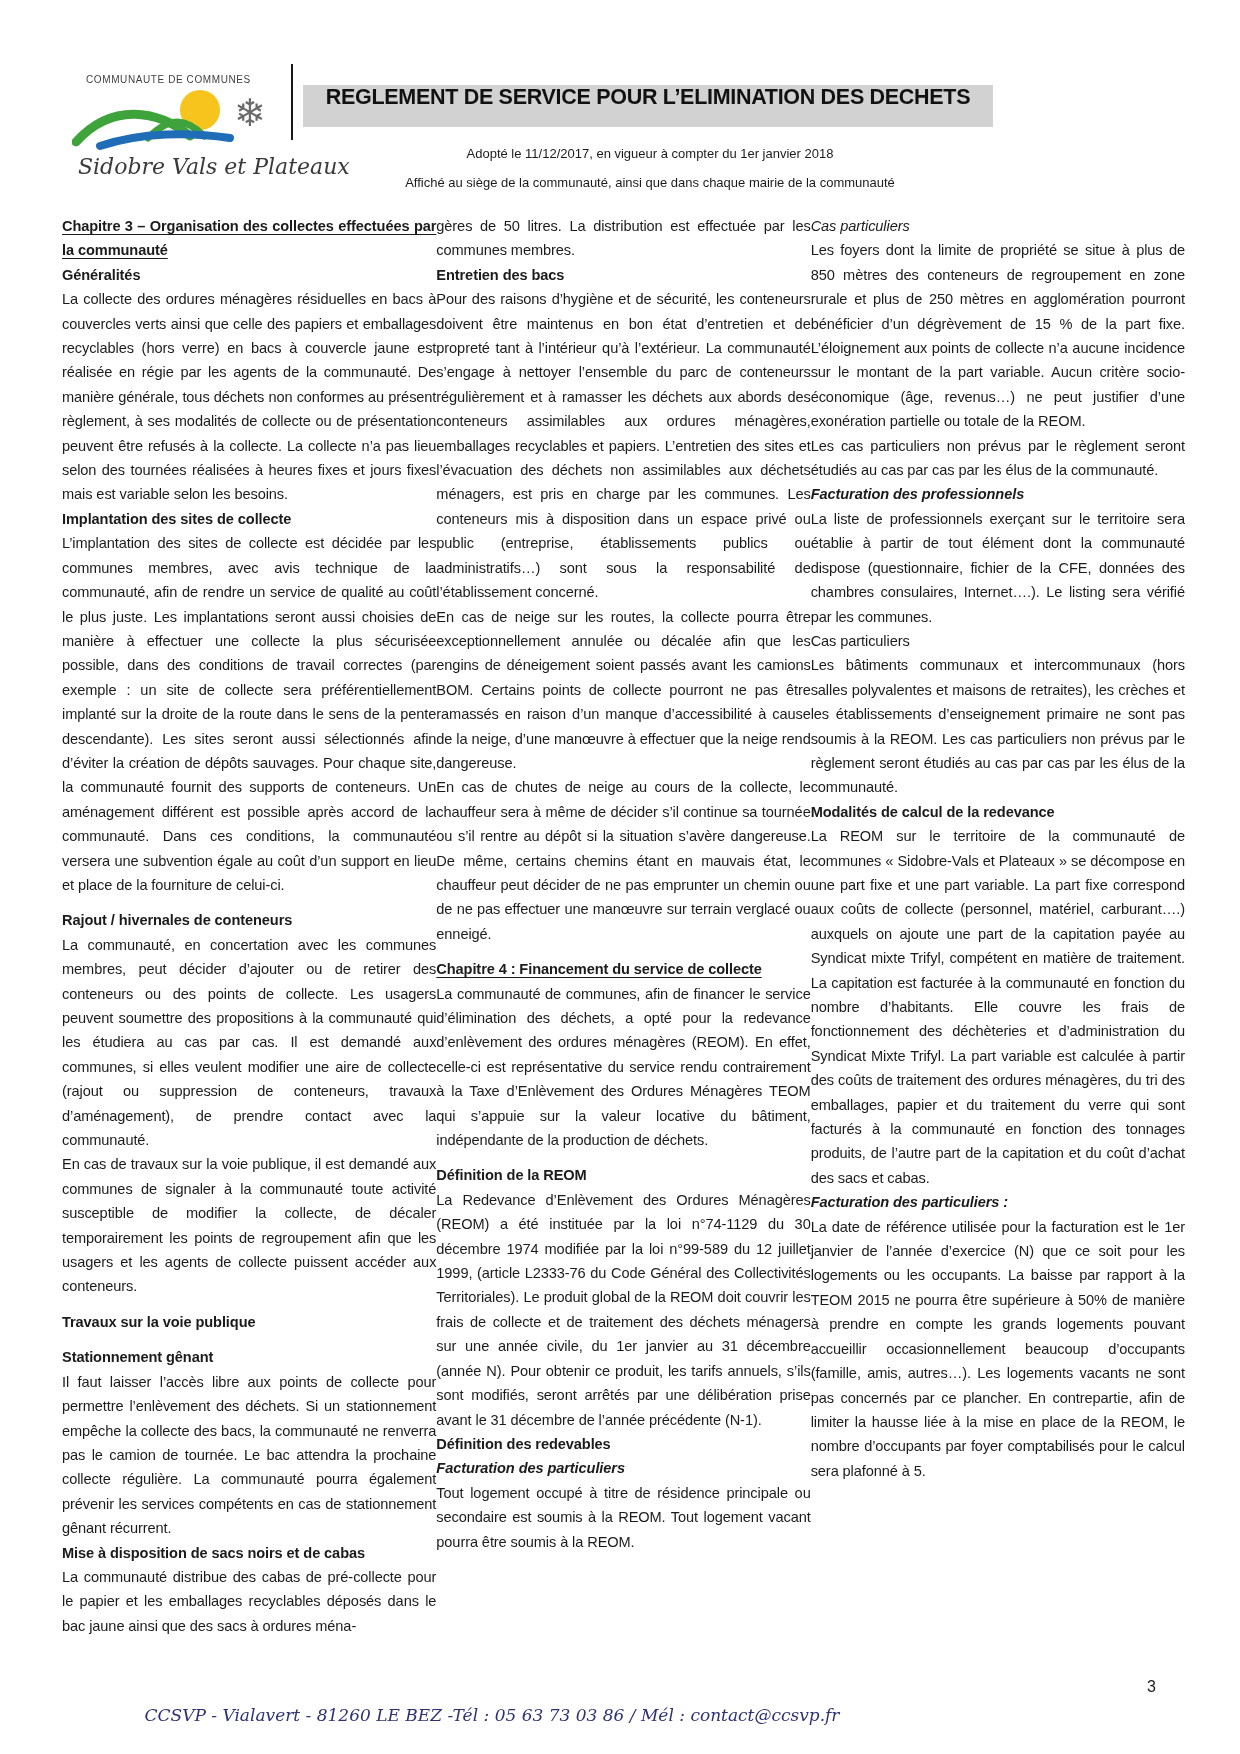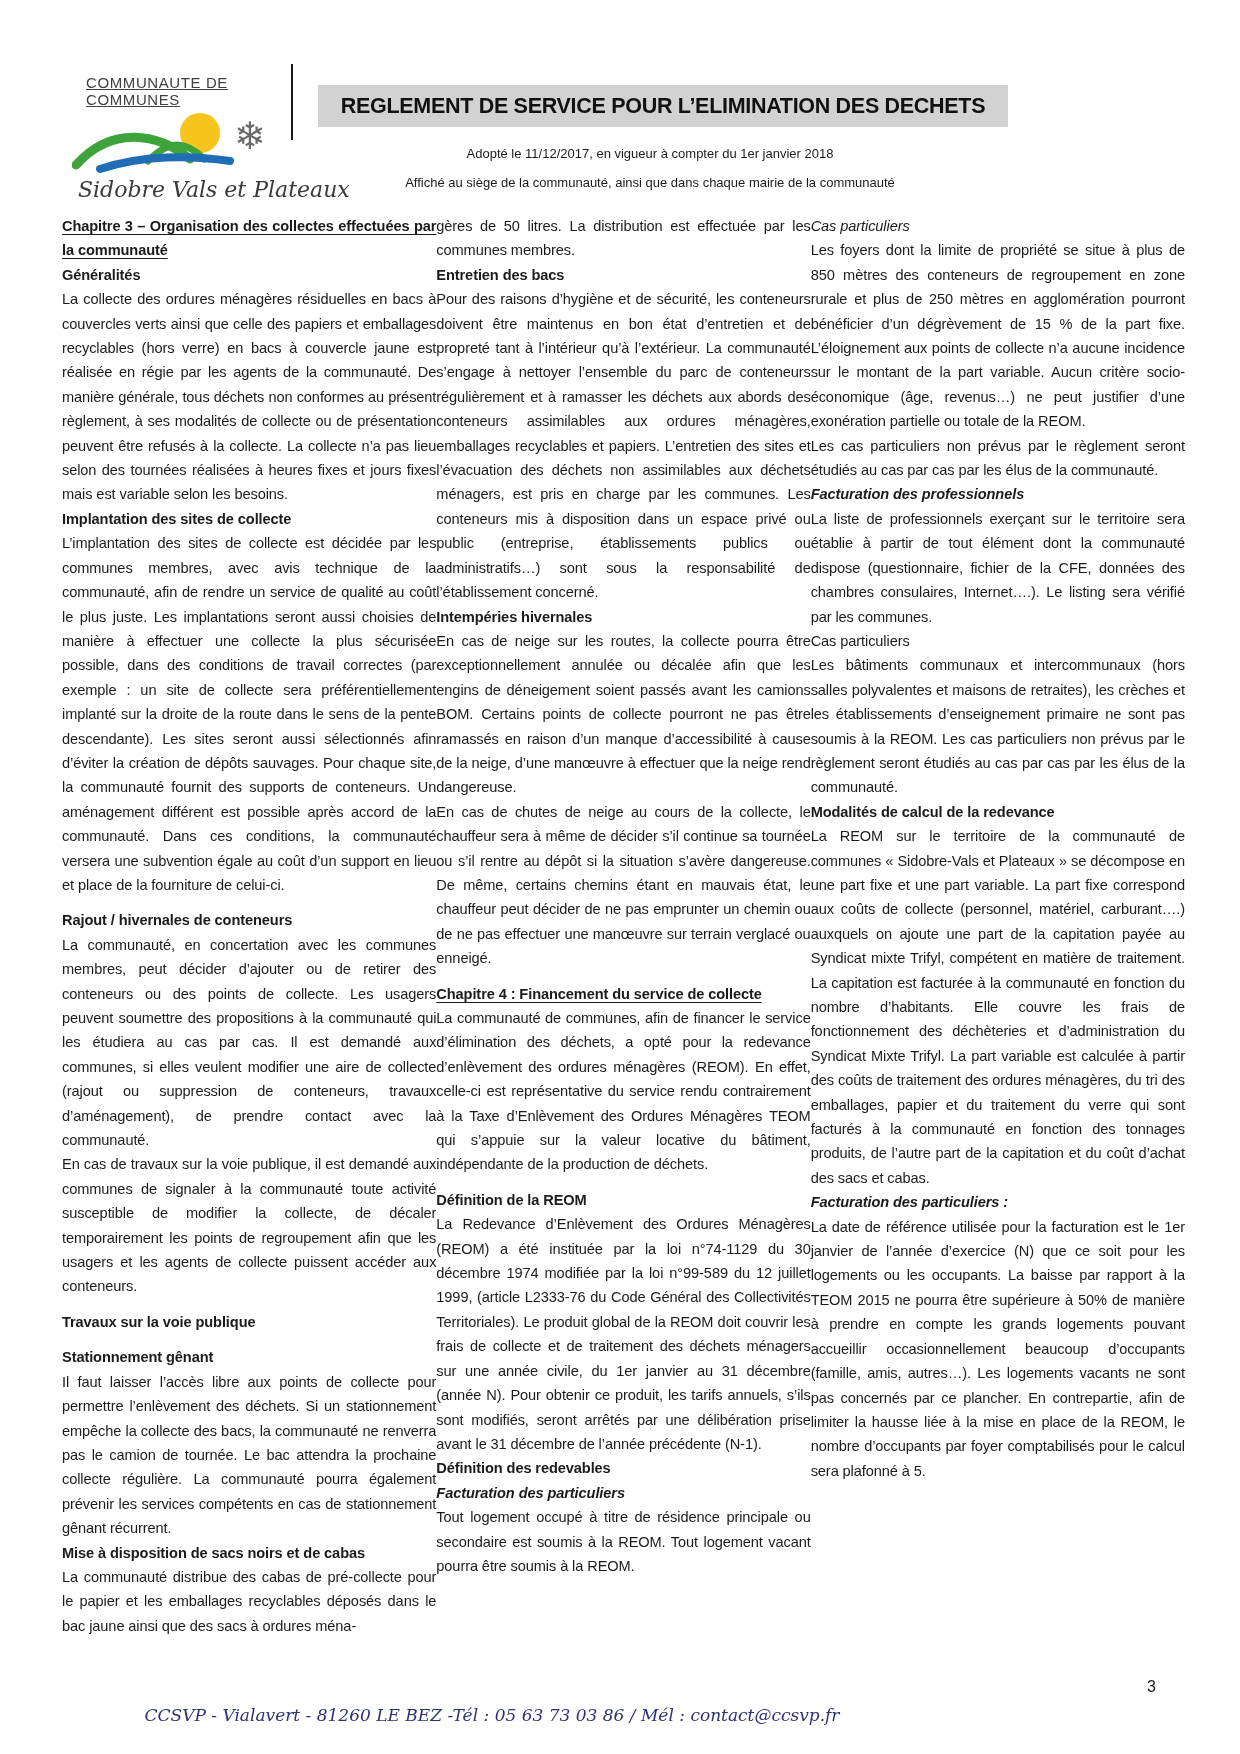--- a/index.html
+++ b/index.html
@@ -1,25 +1,25 @@
 <!DOCTYPE html>
 <html lang="fr"><head>
 <meta charset="utf-8">
 <style>
   html,body{margin:0;padding:0;background:#ffffff;}
   body{width:1240px;height:1754px;position:relative;font-family:"Liberation Sans",sans-serif;color:#1b1b1b;overflow:hidden;}
   .page{position:absolute;inset:0;background:#fff;}
 
   
   .logo{position:absolute;left:72px;top:74px;width:232px;}
-  .logo-org{font-size:15px;letter-spacing:.6px;color:#3f3f3f;margin-left:14px;margin-bottom:1px;text-decoration:underline;}
+  .logo-org{font-size:10px;letter-spacing:.6px;color:#3f3f3f;margin-left:14px;margin-bottom:1px;}
   .logo-art{display:block;width:214px;height:66px;}
   .logo-script{font-family:"DejaVu Serif",serif;font-style:italic;font-size:22px;color:#3a3a3a;margin-top:2px;margin-left:6px;white-space:nowrap;}
   .vrule{position:absolute;left:291px;top:64px;width:2px;height:76px;background:#1a1a1a;}
-  .titlebox{position:absolute;left:318px;top:85px;width:690px;height:42px;background:#d2d2d2;display:flex;align-items:center;justify-content:center;}
+  .titlebox{position:absolute;left:303px;top:85px;width:690px;height:42px;background:#d2d2d2;display:flex;align-items:flex-start;justify-content:center;}
   .titlebox span{font-size:21.5px;font-weight:700;letter-spacing:-.3px;color:#111;white-space:nowrap;}
   .sub{position:absolute;left:300px;width:700px;text-align:center;font-size:13px;color:#1b1b1b;}
   .sub1{top:146px;}
   .sub2{top:175px;}
 
   
   .cols{position:absolute;left:62px;top:214px;width:1123px;height:1500px;display:flex;gap:0;overflow:hidden;}
   .col{flex:1 1 0;font-size:14.6px;line-height:24.4px;letter-spacing:-.1px;text-align:left;hyphens:auto;-webkit-hyphens:auto;}
   .blk{margin:0;}
   .blk.p{text-align:justify;text-justify:inter-word;}
@@ -73,21 +73,20 @@
         <div class="blk h gap">Travaux sur la voie publique</div>
         <div class="blk h gap">Stationnement gênant</div>
         <div class="blk p">Il faut laisser l’accès libre aux points de collecte pour permettre l’enlèvement des déchets. Si un stationnement empêche la collecte des bacs, la communauté ne renverra pas le camion de tournée. Le bac attendra la prochaine collecte régulière. La communauté pourra également prévenir les services compétents en cas de stationnement gênant récurrent.</div>
         <div class="blk h">Mise à disposition de sacs noirs et de cabas</div>
         <div class="blk p">La communauté distribue des cabas de pré-collecte pour le papier et les emballages recyclables déposés dans le bac jaune ainsi que des sacs à ordures ména-</div>
       </div>
     <div class="col">
         <div class="blk p">gères de 50 litres. La distribution est effectuée par les communes membres.</div>
         <div class="blk h">Entretien des bacs</div>
         <div class="blk p">Pour des raisons d’hygiène et de sécurité, les conteneurs doivent être maintenus en bon état d’entretien et de propreté tant à l’intérieur qu’à l’extérieur. La communauté s’engage à nettoyer l’ensemble du parc de conteneurs régulièrement et à ramasser les déchets aux abords des conteneurs assimilables aux ordures ménagères, emballages recyclables et papiers. L’entretien des sites et l’évacuation des déchets non assimilables aux déchets ménagers, est pris en charge par les communes. Les conteneurs mis à disposition dans un espace privé ou public (entreprise, établissements publics ou administratifs…) sont sous la responsabilité de l’établissement concerné.</div>
-        <div class="blk h">Intempéries hivernales</div>
         <div class="blk p">En cas de neige sur les routes, la collecte pourra être exceptionnellement annulée ou décalée afin que les engins de déneigement soient passés avant les camions BOM. Certains points de collecte pourront ne pas être ramassés en raison d’un manque d’accessibilité à cause de la neige, d’une manœuvre à effectuer que la neige rend dangereuse.</div>
         <div class="blk p">En cas de chutes de neige au cours de la collecte, le chauffeur sera à même de décider s’il continue sa tournée ou s’il rentre au dépôt si la situation s’avère dangereuse. De même, certains chemins étant en mauvais état, le chauffeur peut décider de ne pas emprunter un chemin ou de ne pas effectuer une manœuvre sur terrain verglacé ou enneigé.</div>
         <div class="blk chapter gap">Chapitre 4 : Financement du service de collecte</div>
         <div class="blk p">La communauté de communes, afin de financer le service d’élimination des déchets, a opté pour la redevance d’enlèvement des ordures ménagères (REOM). En effet, celle-ci est représentative du service rendu contrairement à la Taxe d’Enlèvement des Ordures Ménagères TEOM qui s’appuie sur la valeur locative du bâtiment, indépendante de la production de déchets.</div>
         <div class="blk h gap">Définition de la REOM</div>
         <div class="blk p">La Redevance d’Enlèvement des Ordures Ménagères (REOM) a été instituée par la loi n°74-1129 du 30 décembre 1974 modifiée par la loi n°99-589 du 12 juillet 1999, (article L2333-76 du Code Général des Collectivités Territoriales). Le produit global de la REOM doit couvrir les frais de collecte et de traitement des déchets ménagers sur une année civile, du 1er janvier au 31 décembre (année N). Pour obtenir ce produit, les tarifs annuels, s’ils sont modifiés, seront arrêtés par une délibération prise avant le 31 décembre de l’année précédente (N-1).</div>
         <div class="blk h">Définition des redevables</div>
         <div class="blk hi">Facturation des particuliers</div>
         <div class="blk p">Tout logement occupé à titre de résidence principale ou secondaire est soumis à la REOM. Tout logement vacant pourra être soumis à la REOM.</div>
       </div>

